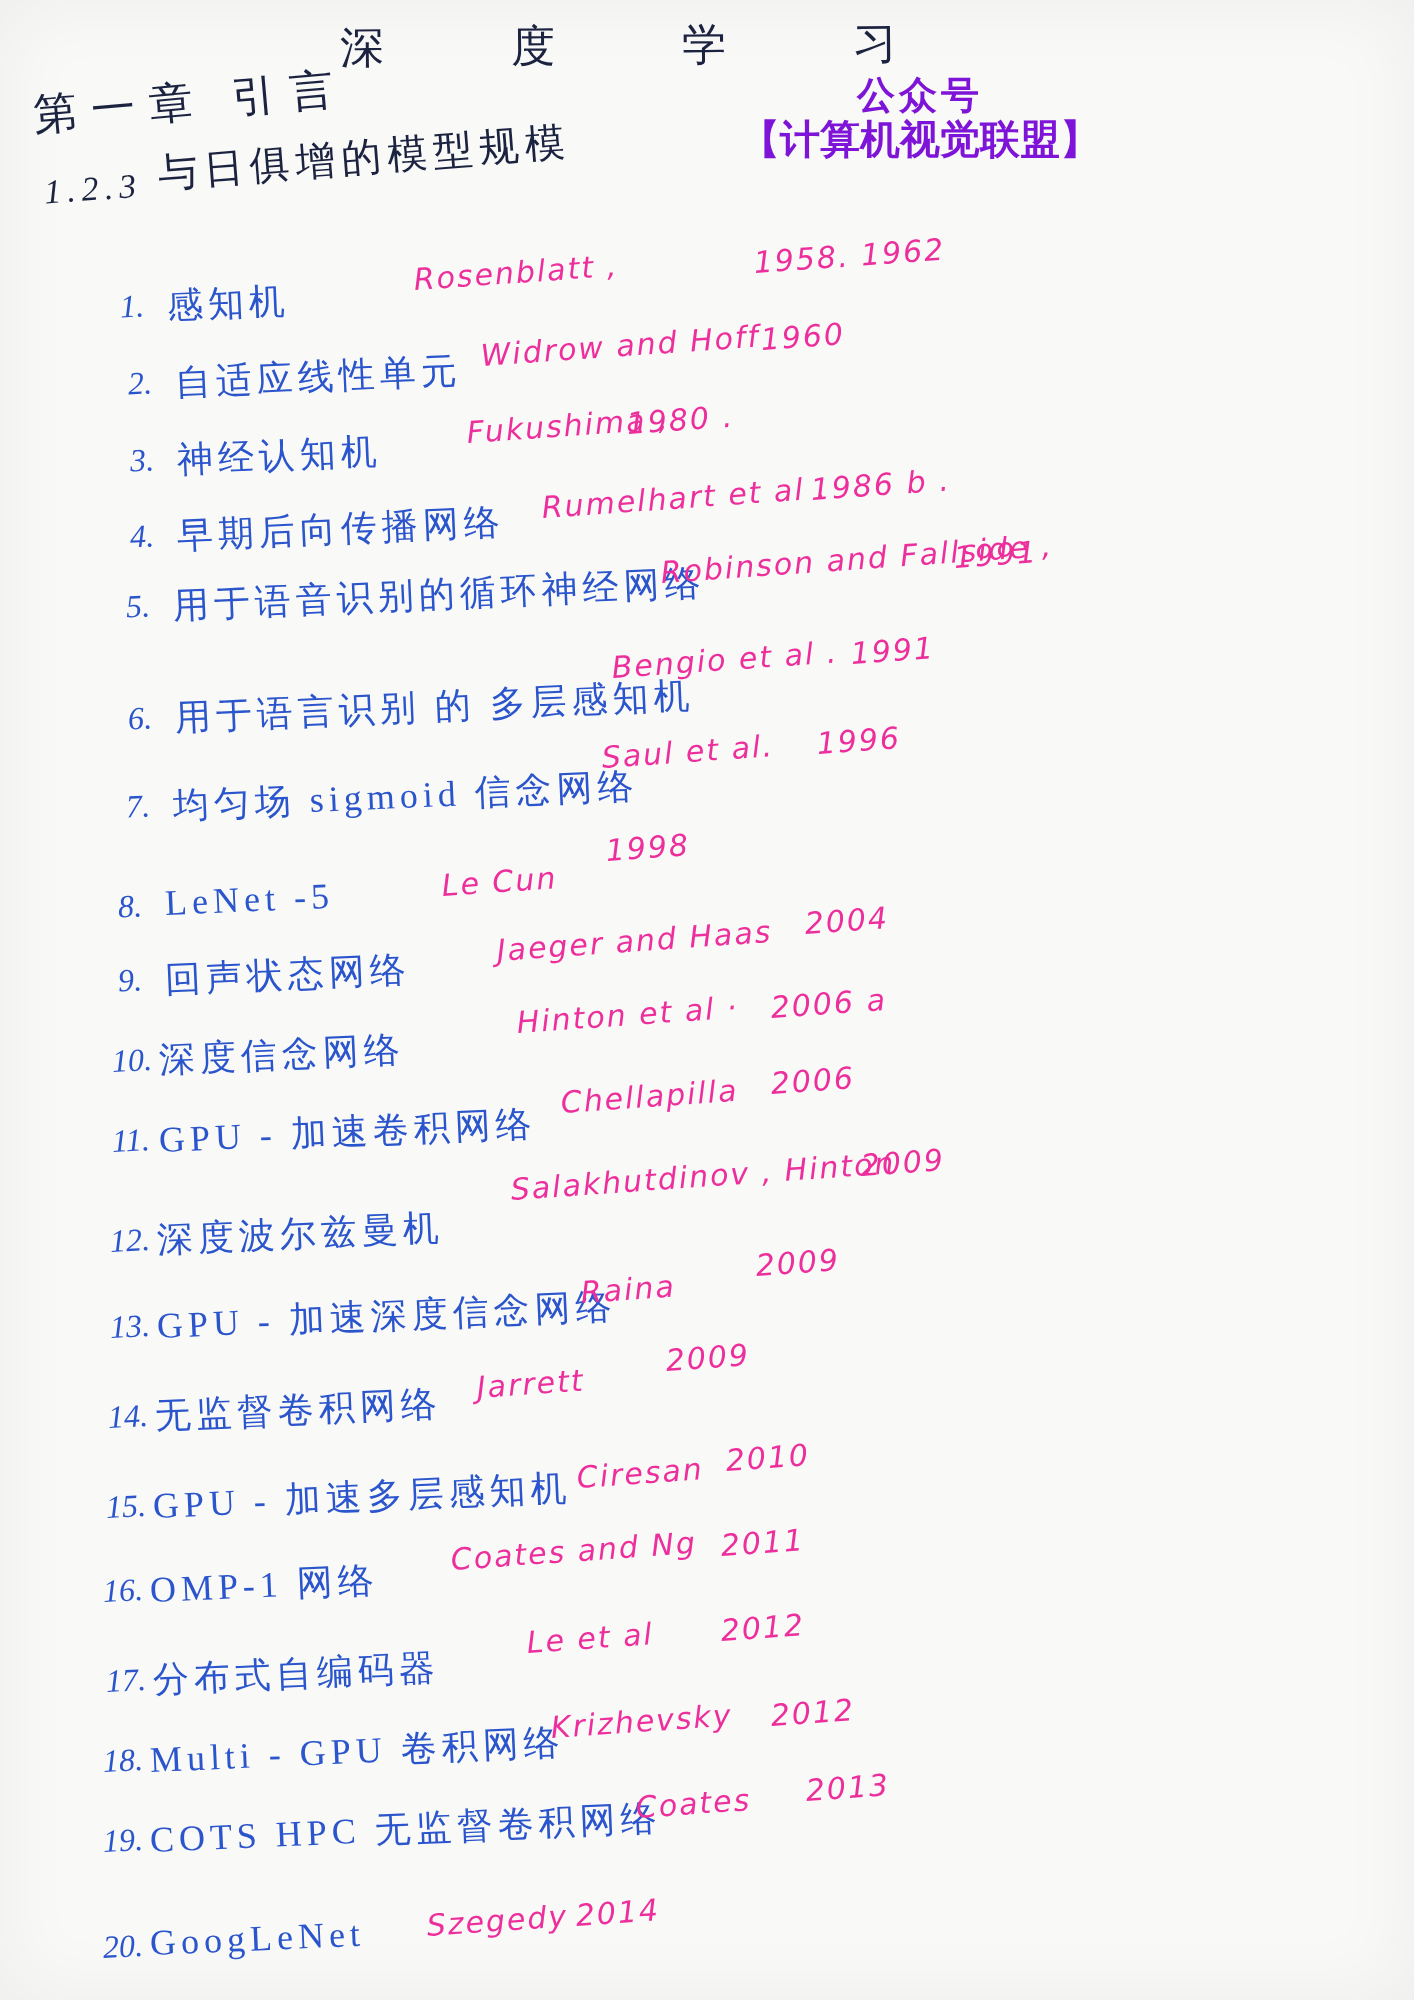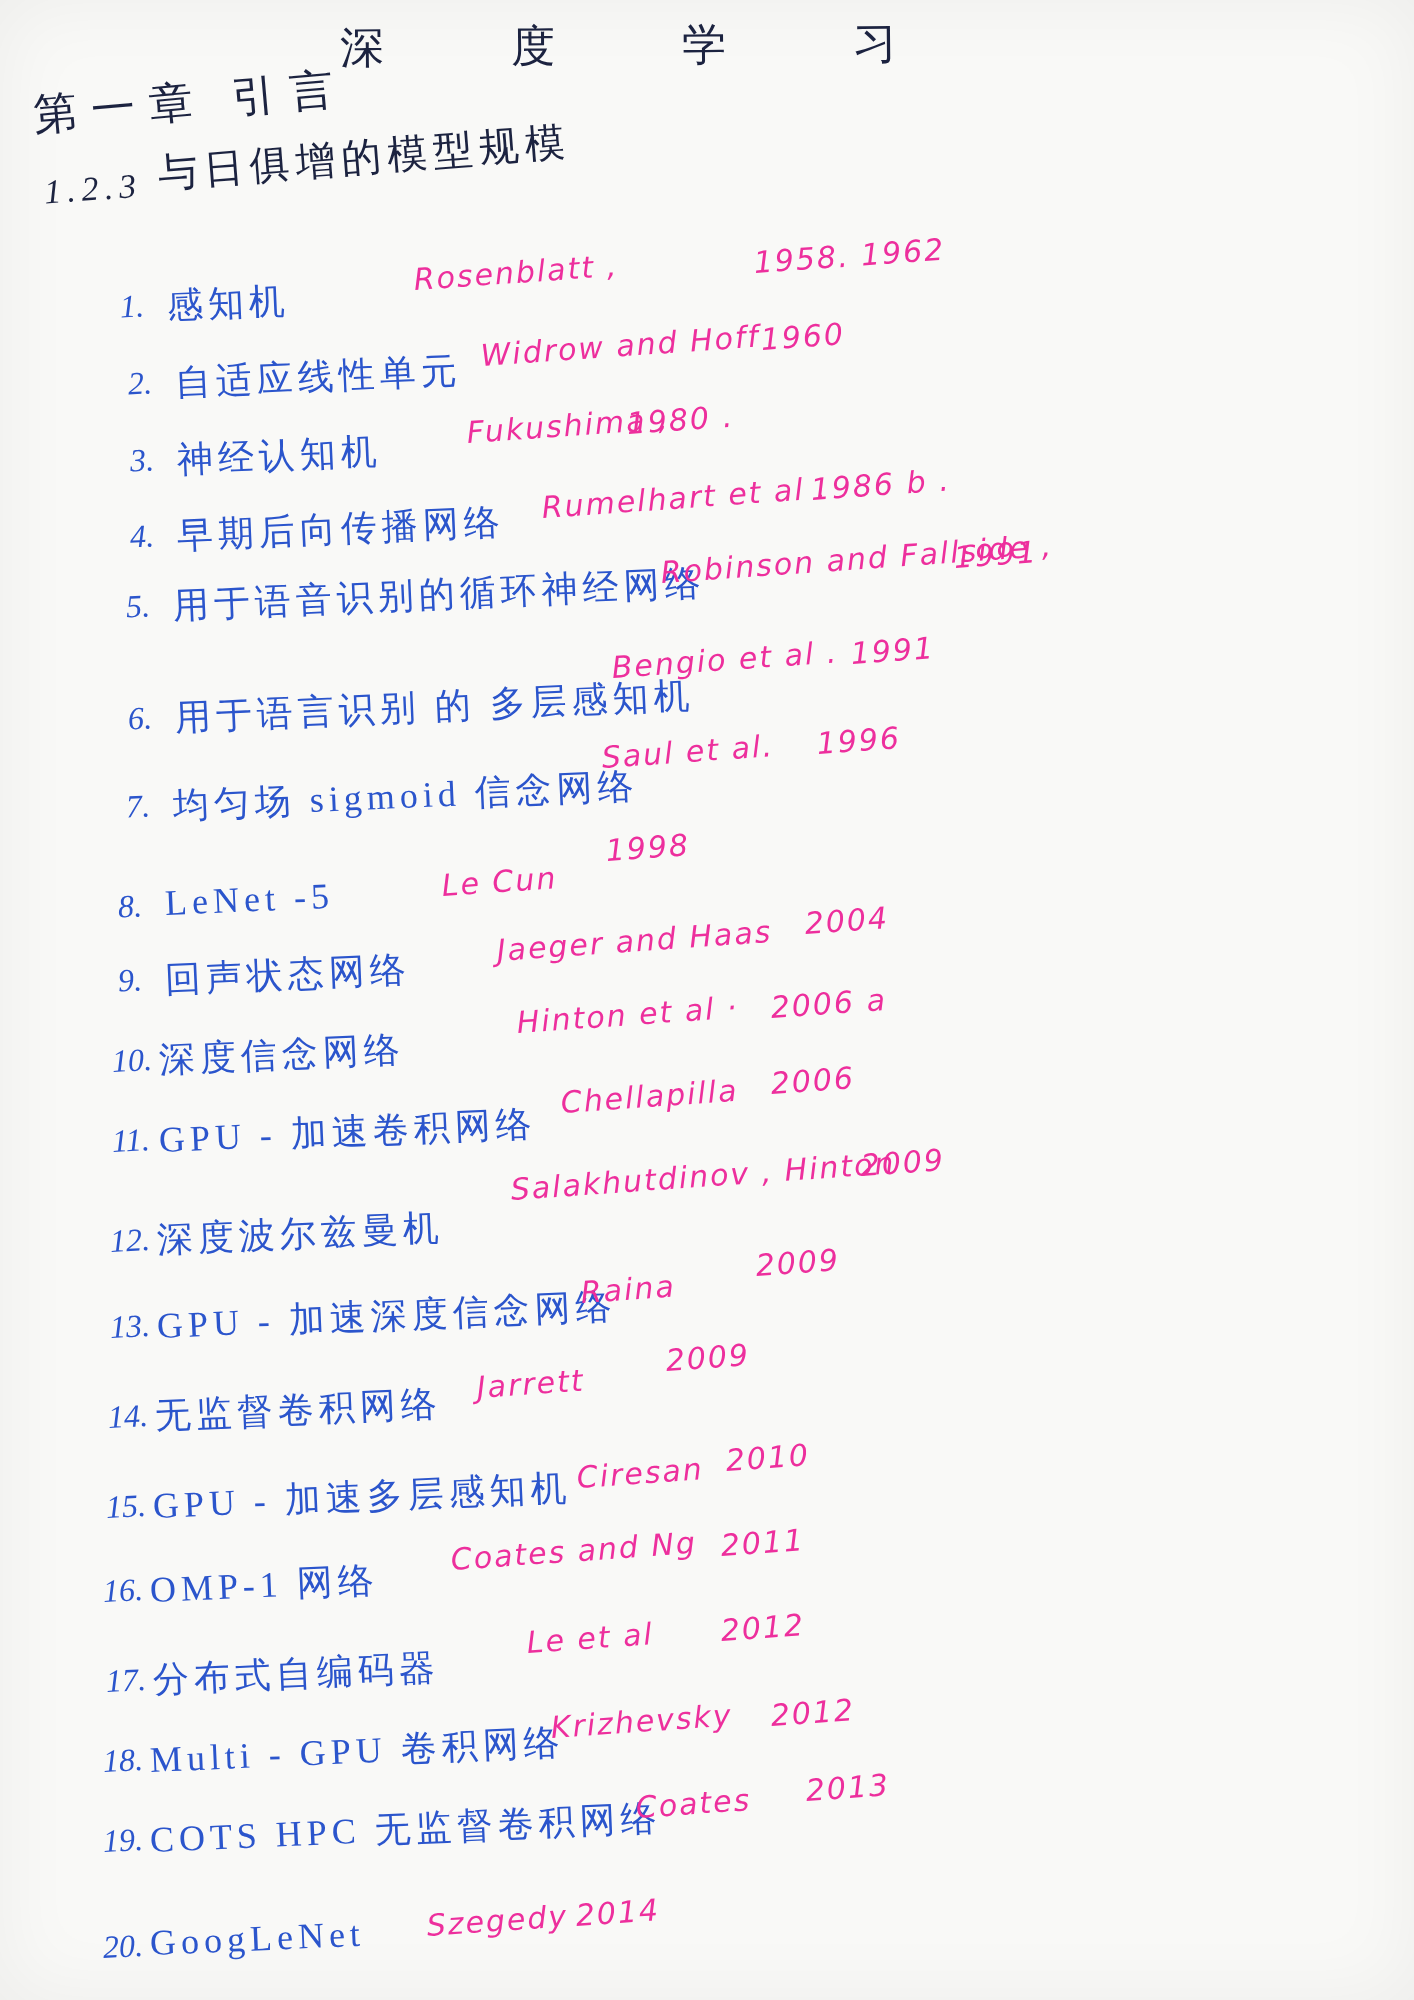--- a/index.html
+++ b/index.html
@@ -65,20 +65,24 @@
     font-family:"DejaVu Sans",sans-serif;
   }
 </style>
 </head>
 <body>
 
 <div id="paper" style="background: rgb(249, 249, 247);">
 
   <div class="doc-title" style="color: rgb(28, 35, 64);">深 度 学 习</div>
 
+  <div class="stamp" style="color: rgb(126, 20, 216);">
+    <div class="l1">公众号</div>
+    <div class="l2">【计算机视觉联盟】</div>
+  </div>
 
   <div class="chapter" style="color: rgb(28, 35, 64);">第一章  引言</div>
   <div class="section-num" style="color: rgb(28, 35, 64);">1.2.3</div>
   <div class="section-title" style="color: rgb(28, 35, 64);">与日俱增的模型规模</div>
 
   <div id="list">
       <span class="item-num" style="left: 120px; top: 288px; color: rgb(43, 85, 204);">1.</span>
       <span class="item-label" style="left: 168px; top: 282px; color: rgb(43, 85, 204);">感知机</span>
       <span class="item-ref" style="left: 415px; top: 262px; color: rgb(237, 47, 157);">Rosenblatt ,</span>
       <span class="item-year" style="left: 755px; top: 245px; color: rgb(237, 47, 157);">1958. 1962</span>

